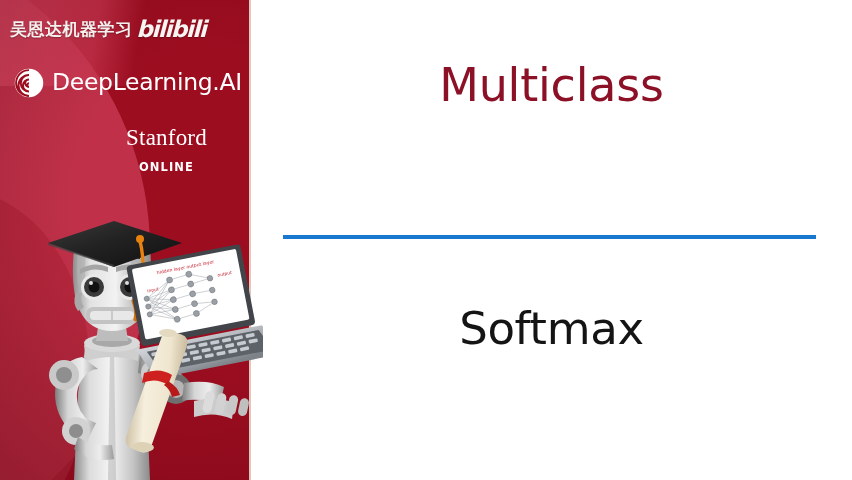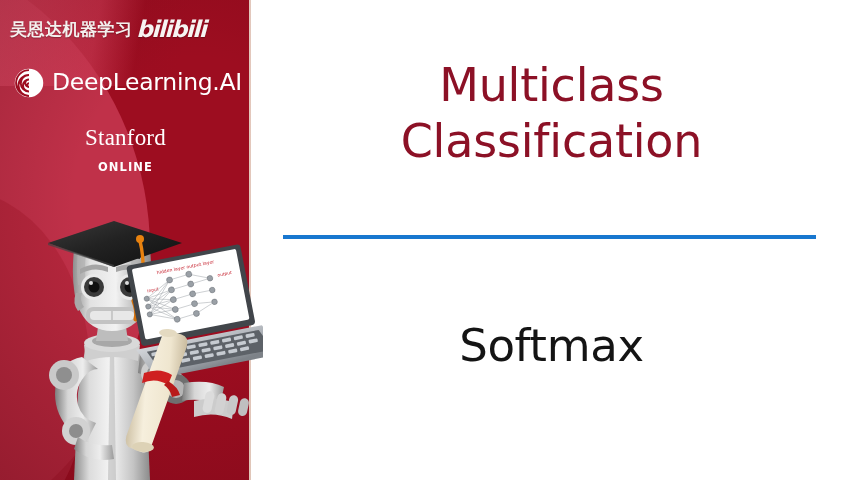--- a/index.html
+++ b/index.html
@@ -118,20 +118,21 @@
   }
 
   
   #stanford {
     position: absolute;
     left: 0;
     top: 126px;
     width: 251px;
     text-align: center;
     z-index: 8;
+    padding-left: 41px;
   }
   #stanford-word {
     font-family: "Liberation Serif", "DejaVu Serif", serif;
     font-size: 23px;
     color: #ffffff;
     line-height: 1.04;
     letter-spacing: .2px;
   }
   #stanford-online {
     font-family: "DejaVu Sans", sans-serif;
@@ -174,21 +175,20 @@
   #subtitle {
     position: absolute;
     left: 0;
     top: 302px;
     width: 601px;
     text-align: center;
     color: #141414;
     font-size: 45px;
     font-family: "DejaVu Sans", sans-serif;
     letter-spacing: -0.3px;
-    margin-top: 17px;
   }
 </style>
 </head>
 <body>
 
 <div id="slide">
 
   <div id="left-panel">
     <div class="panel-curve"></div>
     <div class="panel-curve2"></div>
@@ -401,19 +401,18 @@
       <ellipse cx="150" cy="118" rx="9" ry="4" fill="#e4dac1" transform="rotate(4 150 118)"></ellipse>
       <ellipse cx="125" cy="232" rx="11" ry="5" fill="#ddd2b6" transform="rotate(4 125 232)"></ellipse>
       <path d="M126 158 q16 -6 28 2 l-4 10 q-12 -8 -26 -2 Z" fill="#cf2020"></path>
       <path d="M150 166 q10 6 12 14 l-8 2 q-2 -8 -8 -12 Z" fill="#b81a1a"></path>
     </g>
   </svg>
 
   <div id="content">
     <div id="title">
       <div>Multiclass</div>
-      <div>Classification</div>
     </div>
     <div id="divider"></div>
     <div id="subtitle">Softmax</div>
   </div>
 
 </div>
 
 </body></html>

